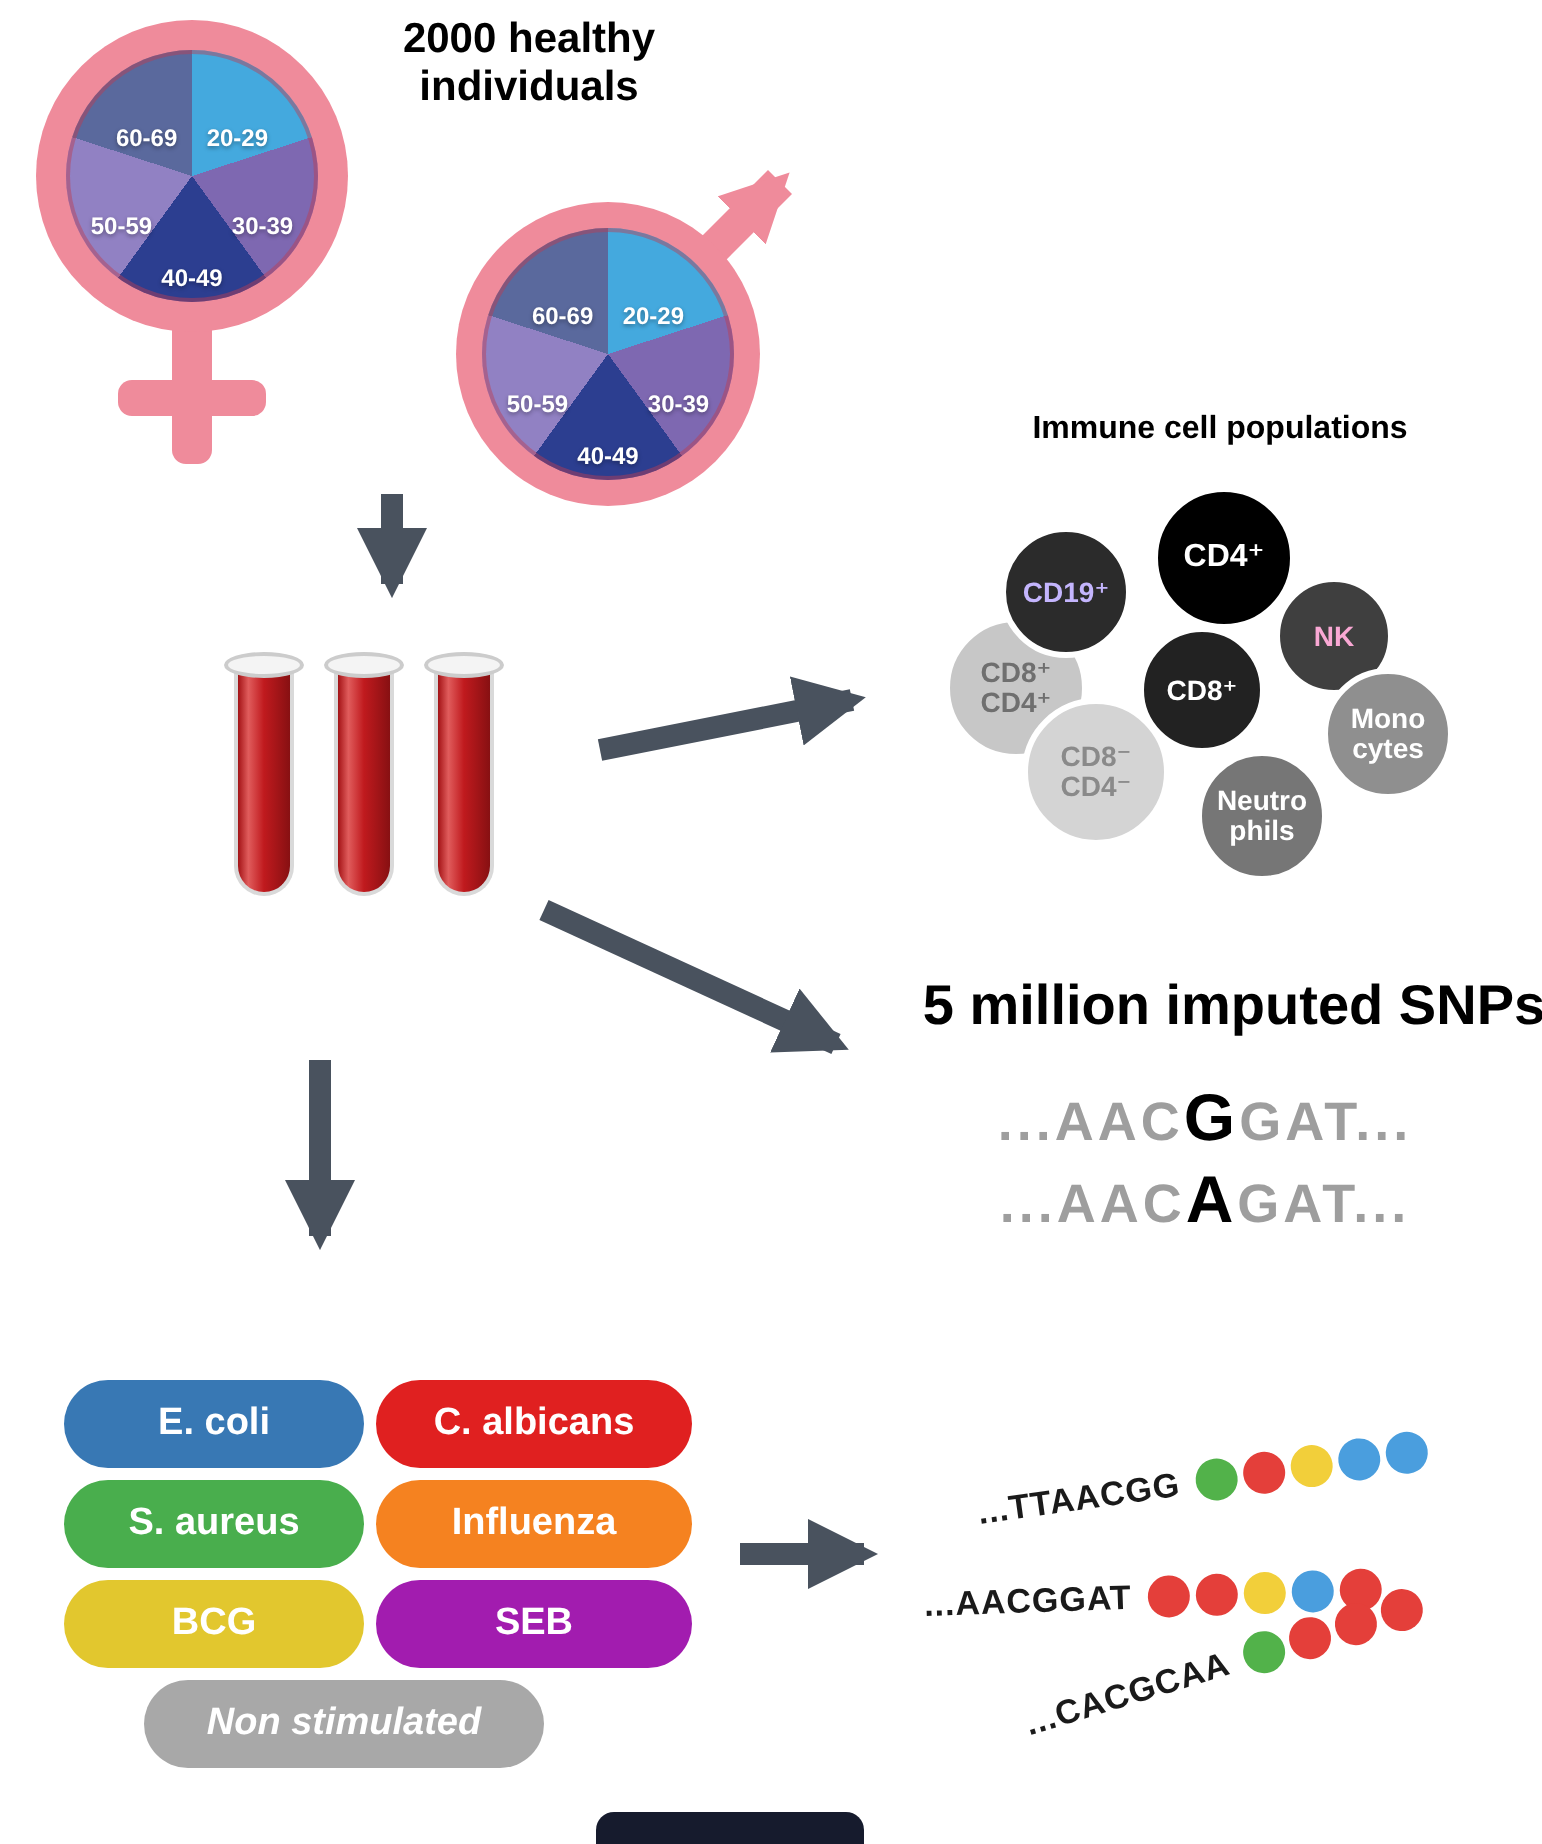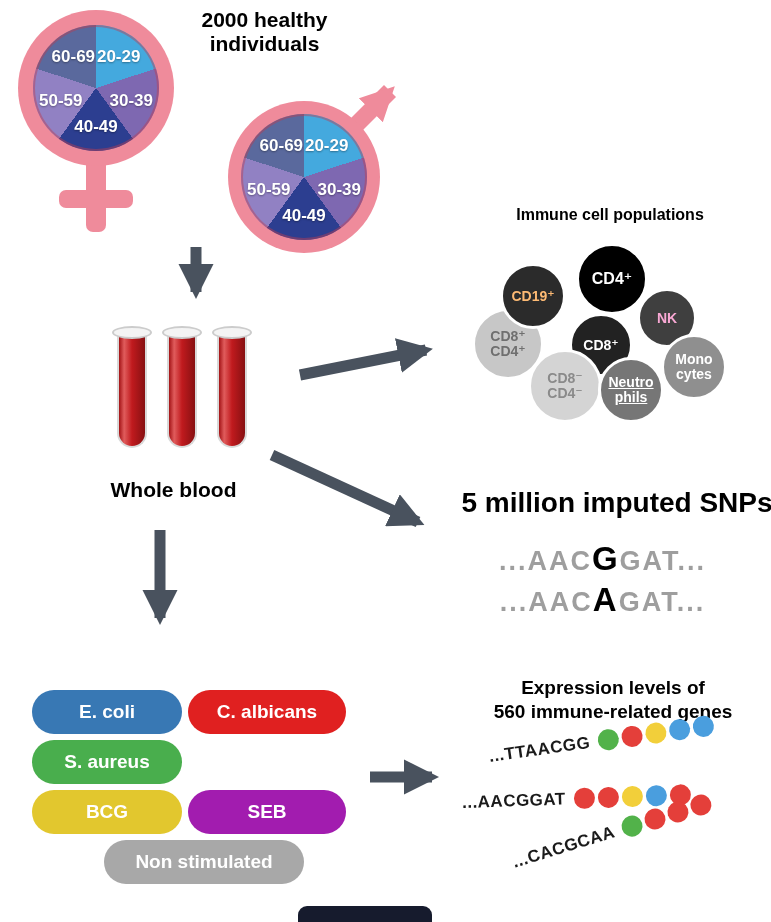--- a/index.html
+++ b/index.html
@@ -11,21 +11,21 @@
   .pre-line { white-space:pre-line; }
 
   .hdr { font-weight:bold; color:#000; text-align:center; }
   .main-title { left:172px; top:8px; width:185px; font-size:21px; line-height:1.15; }
 
   
   .sym-ring { border-radius:50%; display:flex; align-items:center; justify-content:center; }
   .female-ring { left:18px; top:10px; width:156px; height:156px; }
   .male-ring { left:228px; top:101px; width:152px; height:152px; }
   .pie { position:relative; width:126px; height:126px; border-radius:50%; box-shadow:inset 0 0 0 2px rgba(190,60,80,.45); }
-  .pie-label { position:absolute; transform:translate(-50%,-50%); color:#fff; font-weight:bold; font-size:17px; text-shadow:0 1px 2px rgba(0,0,0,.35); white-space:nowrap; }
+  .pie-label { position:absolute; transform:translate(-50%,-50%); color:#fff; font-weight:bold; font-size:12px; text-shadow:0 1px 2px rgba(0,0,0,.35); white-space:nowrap;margin-top:12px; }
   .pl-20 { left:68%; top:25%; }
   .pl-30 { left:78%; top:60%; }
   .pl-40 { left:50%; top:81%; }
   .pl-50 { left:22%; top:60%; }
   .pl-60 { left:32%; top:25%; }
   .female-stem { left:86px; top:158px; width:20px; height:74px; border-radius:7px; }
   .female-bar { left:59px; top:190px; width:74px; height:18px; border-radius:7px; }
 
   
   .tubes { left:112px; top:326px; display:flex; gap:10px; }
@@ -39,43 +39,43 @@
 
   
   .cells-title { left:455px; top:206px; width:310px; font-size:16px; }
   .cell { position:absolute; border-radius:50%; border:3px solid #fff; display:flex; align-items:center;
     justify-content:center; text-align:center; font-weight:bold; font-size:14px; line-height:1.05; }
   .cell-0 { left:472px; top:308px; width:72px; height:72px; }  
   .cell-1 { left:500px; top:263px; width:66px; height:66px; }  
   .cell-2 { left:637px; top:288px; width:60px; height:60px; }  
   .cell-3 { left:576px; top:243px; width:72px; height:72px; font-size:16px; }  
   .cell-4 { left:569px; top:313px; width:64px; height:64px; }  
-  .cell-5 { left:528px; top:349px; width:74px; height:74px; }  
+  .cell-5 { left:511px; top:349px; width:74px; height:74px; }  
   .cell-6 { left:661px; top:334px; width:66px; height:66px; }  
-  .cell-7 { left:598px; top:357px; width:66px; height:66px;text-decoration:underline; }  
+  .cell-7 { left:598px; top:375px; width:66px; height:66px; }  
 
   
   .snp-title { left:452px; top:487px; width:330px; font-size:28px; }
   .snp-line { position:absolute; left:430px; width:345px; text-align:center; font-weight:bold;
     font-size:27px; letter-spacing:2px; }
   .snp-line-0 { top:540px; }
   .snp-line-1 { top:581px; }
   .snp-dim { color:#9e9e9e; }
   .snp-allele { color:#000; font-size:33px; }
 
   
   .pill { position:absolute; height:44px; border-radius:22px; display:flex; align-items:center;
     justify-content:center; color:#fff; font-weight:bold; font-size:19px; }
   .pill-0 { left:32px;  top:690px; width:150px; }
   .pill-1 { left:188px; top:690px; width:158px; }
   .pill-2 { left:32px;  top:740px; width:150px; }
   .pill-3 { left:188px; top:740px; width:158px; }
   .pill-4 { left:32px;  top:790px; width:150px; }
   .pill-5 { left:188px; top:790px; width:158px; }
-  .pill-6 { left:104px;  top:840px; width:200px; }
+  .pill-6 { left:72px;  top:840px; width:200px;font-style:italic; }
 
   
   .expr-title { left:455px; top:676px; width:316px; font-size:19px; line-height:1.25; }
   .expr-row { position:absolute; display:flex; align-items:center; transform-origin:left center; }
   .er-0 { left:489px; top:746px; transform:rotate(-8deg); }
   .er-1 { left:462px; top:792px; transform:rotate(-2deg); }
   .er-2 { left:513px; top:852px; transform:rotate(-17deg); }
   .expr-seq { font-weight:bold; font-size:17px; color:#1a1a1a; letter-spacing:.5px; margin-right:5px; white-space:nowrap; }
   .bead { width:21px; height:21px; border-radius:50%; margin-left:3px; flex:none; }
 
@@ -135,28 +135,27 @@
       </div>
     <div class="tube">
         <div class="tube-rim"></div>
         <div class="tube-body"></div>
       </div>
     <div class="tube">
         <div class="tube-rim"></div>
         <div class="tube-body"></div>
       </div>
   </div>
-  <div class="abs z2 hdr blood-label">Whole blood</div>
 
   <div class="abs z2 hdr cells-title">Immune cell populations</div>
   <div class="cell cell-0 z2" style="background: rgb(199, 199, 199); color: rgb(111, 111, 111);">
       <span class="pre-line">CD8⁺
 CD4⁺</span>
     </div>
-  <div class="cell cell-1 z2" style="background: rgb(43, 43, 43); color: #fdba74;">
+  <div class="cell cell-1 z2" style="background: rgb(43, 43, 43); color: #c4b5fd;">
       <span class="pre-line">CD19⁺</span>
     </div>
   <div class="cell cell-2 z2" style="background: rgb(63, 63, 63); color: #f9a8d4;">
       <span class="pre-line">NK</span>
     </div>
   <div class="cell cell-3 z2" style="background: rgb(0, 0, 0); color: rgb(255, 255, 255);">
       <span class="pre-line">CD4⁺</span>
     </div>
   <div class="cell cell-4 z2" style="background: rgb(34, 34, 34); color: rgb(255, 255, 255);">
       <span class="pre-line">CD8⁺</span>
@@ -180,32 +179,33 @@
 
   <div class="pill pill-1 z2" style="background: rgb(224, 32, 32);">
       <span>C. albicans</span>
     </div>
   <div class="pill pill-0 z2" style="background: rgb(56, 120, 180);">
       <span>E. coli</span>
     </div>
   <div class="pill pill-2 z2" style="background: rgb(73, 174, 77); text-align: right;">
       <span>S. aureus</span>
     </div>
+  <div class="pill pill-3 z2" style="background: rgb(245, 130, 32);">
+      <span>Influenza</span>
+    </div>
   <div class="pill pill-4 z2" style="background: rgb(226, 199, 46);">
       <span>BCG</span>
     </div>
   <div class="pill pill-5 z2" style="background: #a21caf;">
       <span>SEB</span>
     </div>
   <div class="pill pill-6 z2" style="background: rgb(168, 168, 168);">
       <span>Non stimulated</span>
     </div>
 
-  <div class="abs z2 hdr expr-title pre-line">Expression levels of
-560 immune-related genes</div>
   <div class="expr-row er-0 z2">
     <span class="expr-seq">...TTAACGG</span>
     <span class="bead" style="background: rgb(82, 178, 74);"></span>
     <span class="bead" style="background: rgb(228, 63, 58);"></span>
     <span class="bead" style="background: rgb(242, 207, 58);"></span>
     <span class="bead" style="background: rgb(74, 158, 222);"></span>
     <span class="bead" style="background: rgb(74, 158, 222);"></span>
   </div>
   <div class="expr-row er-1 z2">
     <span class="expr-seq">...AACGGAT</span>

